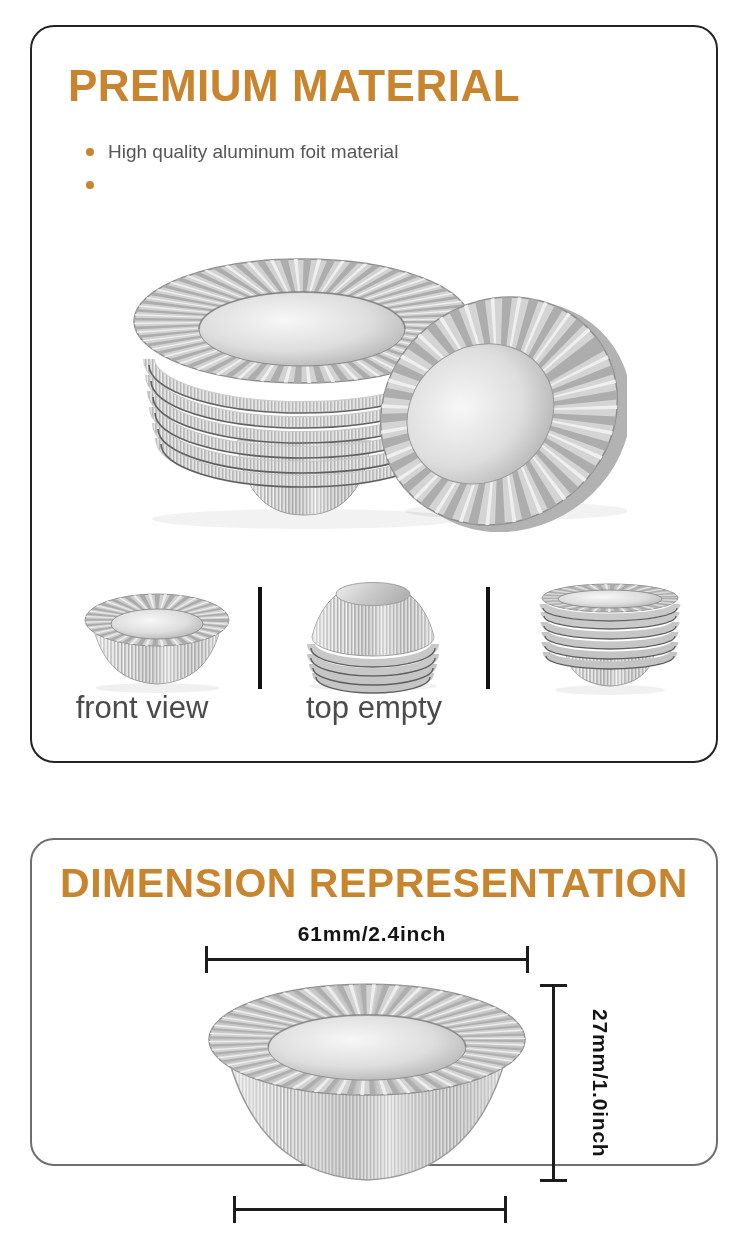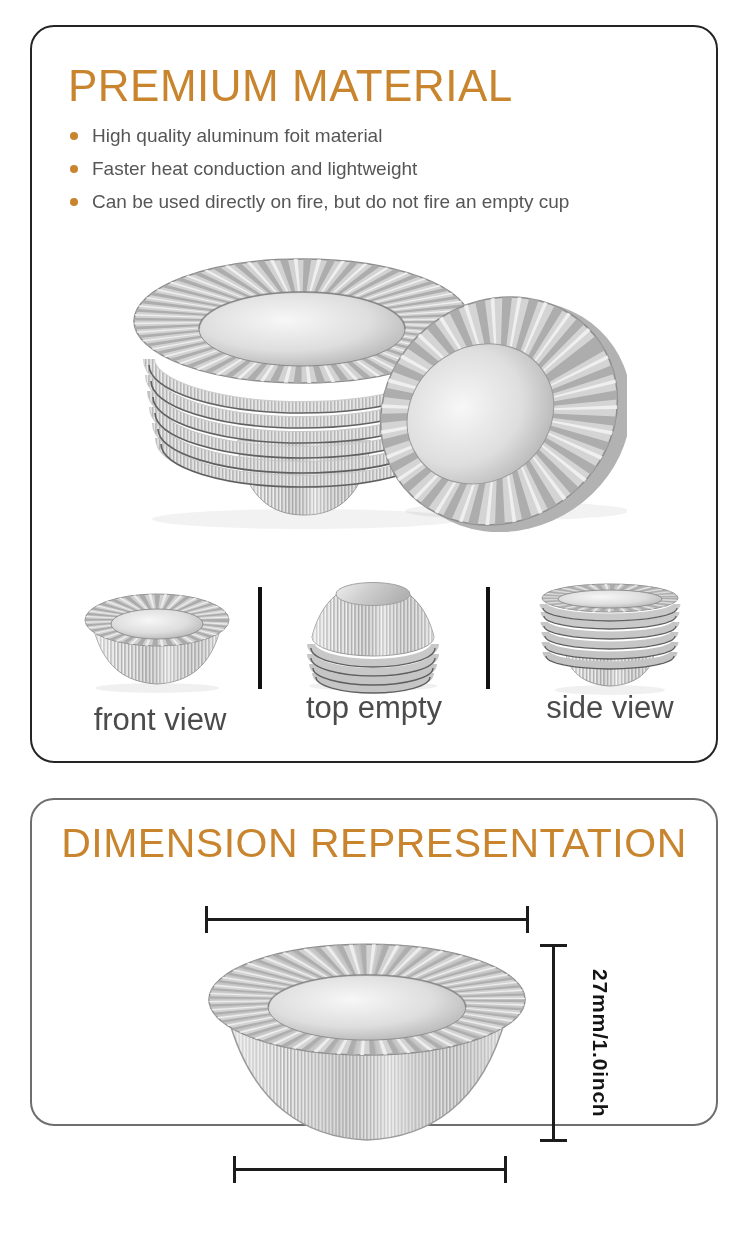--- a/index.html
+++ b/index.html
@@ -2,41 +2,41 @@
 <html><head>
 <meta charset="utf-8">
 <style>
   html,body{margin:0;padding:0;}
   body{
     width:750px;height:1245px;position:relative;background:#ffffff;
     font-family:"Liberation Sans",sans-serif;overflow:hidden;
   }
   .panel{position:absolute;left:30px;width:688px;border-radius:24px;background:#fff;box-sizing:border-box;}
   .panel-1{top:25px;height:738px;border:2px solid #242424;}
-  .panel-2{top:798px;height:328px;border:2px solid #6e6e6e;}
+  .panel-2{top:838px;height:328px;border:2px solid #6e6e6e;}
   .section-title{
-    position:absolute;margin:0;color:#c9842e;font-weight:400;
+    position:absolute;margin:0;color:#c9842e;font-weight:700;
     letter-spacing:.5px;white-space:nowrap;
   }
   .title-premium{left:36px;top:34px;font-size:44px;}
   .title-dimension{left:0;top:20px;width:100%;text-align:center;font-size:41px;}
-  .bullet-list{position:absolute;left:38px;top:92px;margin:0;padding:0;list-style:none;}
+  .bullet-list{position:absolute;left:38px;top:92px;margin:16px;padding:0;list-style:none;}
   .bullet-item{display:flex;align-items:center;height:33px;color:#565656;font-size:19px;}
   .bullet-dot{width:8px;height:8px;border-radius:50%;background:#c9842e;margin-right:14px;flex:0 0 auto;}
   .main-photo{position:absolute;left:85px;top:214px;}
   .view-photo{position:absolute;}
   .view-front{left:40px;top:555px;}
   .view-top{left:256px;top:547px;}
   .view-side{left:498px;top:551px;}
   .divider{position:absolute;width:4px;height:102px;background:#101010;top:560px;}
   .divider-1{left:226px;}
   .divider-2{left:454px;}
   .view-label{position:absolute;top:663px;width:200px;text-align:center;
     font-size:31px;color:#4b4b4b;white-space:nowrap;}
-  .view-label-front{left:28px;margin-top:12px;}
+  .view-label-front{left:10px;}
   .view-label-top{left:242px;}
   .view-label-side{left:478px;}
   .dim-label{position:absolute;font-weight:700;font-size:21px;color:#141414;
     letter-spacing:.8px;text-align:center;white-space:nowrap;}
   .dim-label-top{left:140px;top:82px;width:400px;}
   .dim-label-bottom{left:138px;top:382px;width:400px;}
   .dim-label-right{left:556px;top:144px;height:198px;writing-mode:vertical-rl;
     display:flex;align-items:center;justify-content:center;}
   .hline{position:absolute;height:3px;background:#1c1c1c;}
   .hline::before,.hline::after{content:"";position:absolute;top:-12px;width:3px;height:27px;background:#1c1c1c;}
@@ -88,25 +88,20 @@
 
   <h1 class="section-title title-premium">PREMIUM MATERIAL</h1>
 
   <ul class="bullet-list">
     <li class="bullet-item">
       <span class="bullet-dot"></span>
       <span>High quality aluminum foit material</span>
     </li>
     <li class="bullet-item">
       <span class="bullet-dot"></span>
-      <span>Faster heat conduction and lightweight</span>
-    </li>
-    <li class="bullet-item">
-      <span class="bullet-dot"></span>
-      <span>Can be used directly on fire, but do not fire an empty cup</span>
     </li>
   </ul>
 
   <svg class="main-photo" width="510" height="302" viewBox="0 0 510 302">
     <ellipse cx="190" cy="278" rx="155" ry="10" fill="#000000" opacity=".05"></ellipse>
     <ellipse cx="400" cy="270" rx="112" ry="9" fill="#000000" opacity=".05"></ellipse>
 
     <path d="M120,200 C127,254 152,274 187,274 C222,274 247,254 254,200 Z" fill="url(#pFlute)" stroke="#9a9a9a"></path>
     <path d="M120,200 C127,254 152,274 187,274 C222,274 247,254 254,200 Z" fill="url(#gSheen)" opacity=".7"></path>
 
@@ -204,27 +199,27 @@
     <ellipse cx="80" cy="20" rx="68" ry="14" fill="#c7c7c7" stroke="#8f8f8f"></ellipse>
     <g transform="translate(80,20) scale(1,0.206)" opacity=".85">
       <circle r="34" fill="none" stroke="#a8a8a8" stroke-width="68" stroke-dasharray="3 5"></circle>
       <circle r="34" fill="none" stroke="#f1f1f1" stroke-width="68" stroke-dasharray="1.5 6.5" stroke-dashoffset="3"></circle>
     </g>
     <ellipse cx="80" cy="21" rx="52" ry="9" fill="url(#gInner)" stroke="#909090"></ellipse>
   </svg>
 
   <span class="view-label view-label-front">front view</span>
   <span class="view-label view-label-top">top empty</span>
-  <span class="view-label view-label-side">side view</span>
 </section>
 
 <section class="panel panel-2">
 
   <h2 class="section-title title-dimension">DIMENSION REPRESENTATION</h2>
 
+  <span class="dim-label dim-label-top">61mm/2.4inch</span>
   <span class="hline hline-top"></span>
 
   <svg class="dim-cup" width="326" height="226" viewBox="0 0 330 224">
     <path d="M24,78 C48,170 105,202 165,204 C225,202 282,170 306,78 Z" fill="url(#pFlute)"></path>
     <path d="M24,78 C48,170 105,202 165,204 C225,202 282,170 306,78 Z" fill="url(#gSheen)" opacity=".65"></path>
     <path d="M24,78 C48,170 105,202 165,204 C225,202 282,170 306,78 Z" fill="none" stroke="#9b9b9b" stroke-width="1.5"></path>
     <ellipse cx="165" cy="62" rx="160" ry="56" fill="#d3d3d3" stroke="#8e8e8e" stroke-width="1.5"></ellipse>
     <g transform="translate(165,62) scale(1,0.35)" opacity=".9">
       <circle r="80" fill="none" stroke="#aaaaaa" stroke-width="160" stroke-dasharray="4 8"></circle>
       <circle r="80" fill="none" stroke="#f2f2f2" stroke-width="160" stroke-dasharray="2 10" stroke-dashoffset="5"></circle>

